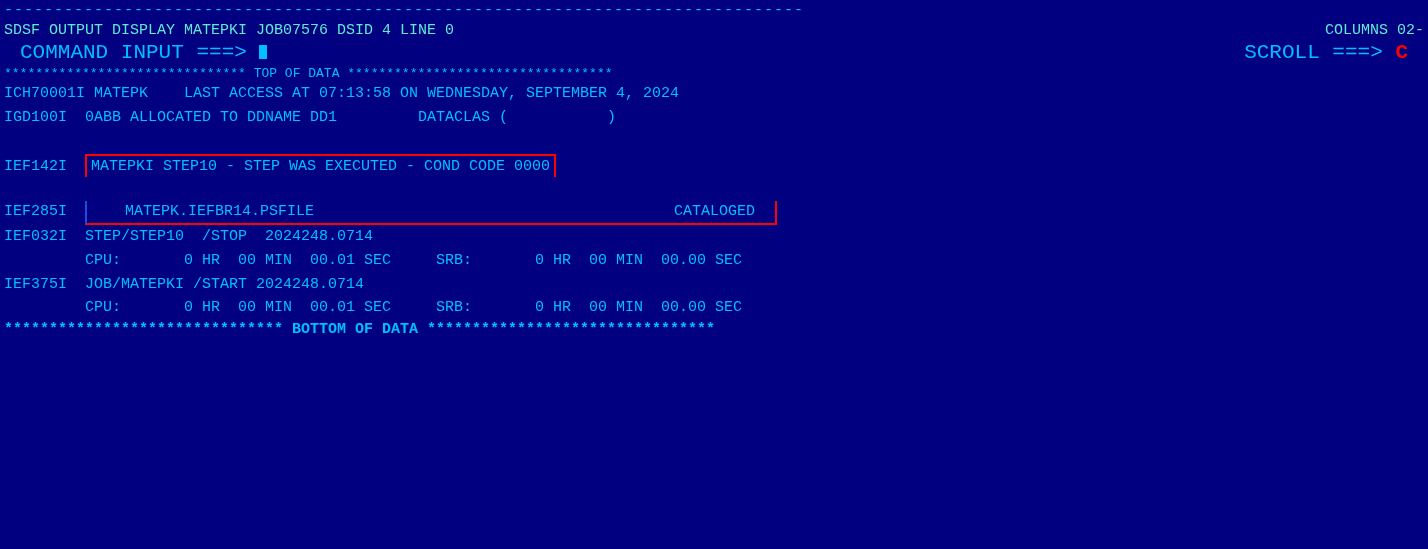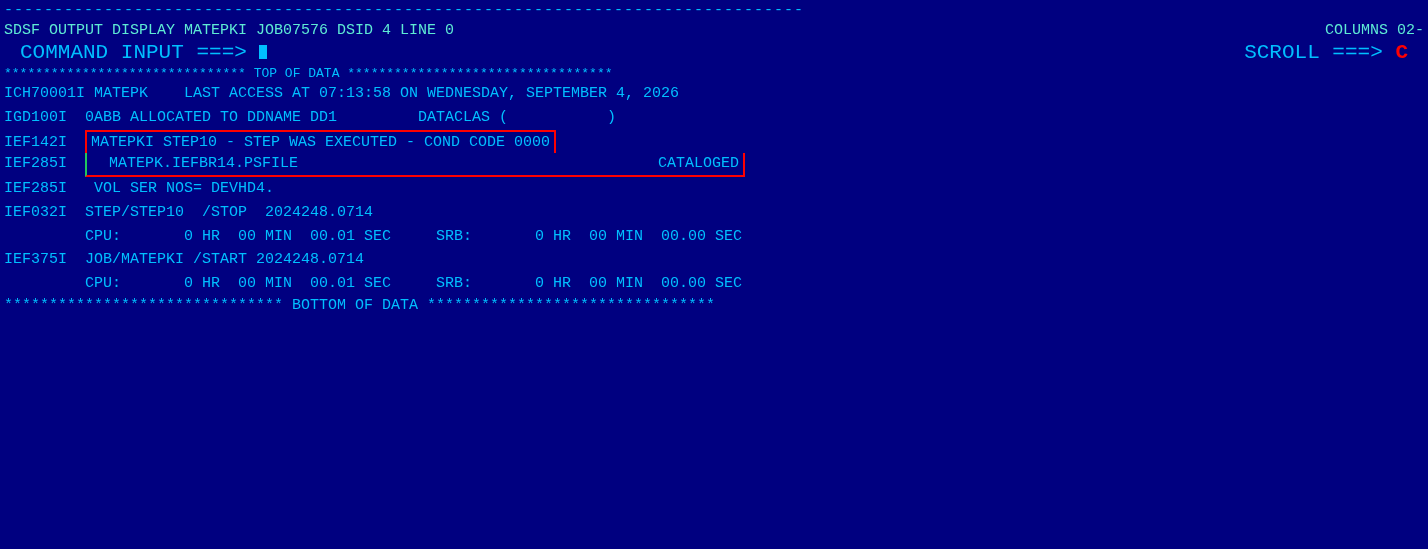--- a/index.html
+++ b/index.html
@@ -73,28 +73,30 @@
       width: 8px;
       height: 14px;
       background-color: #00BFFF;
       vertical-align: middle;
     }
 
     .bottom-border {
       color: #00BFFF;
       padding: 1px 4px;
       font-size: 15px;
+      font-weight: bold;
     }
 
     .line-with-highlight {
       padding: 0 4px;
       color: #00BFFF;
       font-size: 15px;
       white-space: pre;
       line-height: 1.45;
+      margin-top: 24px;
     }
   </style>
 </head>
 <body>
 
 <div class="terminal">
 
   <div class="top-border">--------------------------------------------------------------------------------</div>
 
   <div class="header-row">
@@ -108,30 +110,29 @@
       <span class="cursor"></span>
     </span>
     <span>
       <span>SCROLL ===&gt;</span>
       <span class="scroll-val">C</span>
     </span>
   </div>
 
   <div class="top-of-data">******************************* TOP OF DATA **********************************</div>
 
-  <div class="line">ICH70001I MATEPK    LAST ACCESS AT 07:13:58 ON WEDNESDAY, SEPTEMBER 4, 2026</div>
+  <div class="line">ICH70001I MATEPK    LAST ACCESS AT 07:13:58 ON WEDNESDAY, SEPTEMBER 4, 2024</div>
 
 
   <div class="line">IGD100I  0ABB ALLOCATED TO DDNAME DD1         DATACLAS (           )</div>
 
   <div class="line-with-highlight">IEF142I  <span style="display:inline-block; border-top: 2px solid #FF0000; border-left: 2px solid #FF0000; border-right: 2px solid #FF0000; padding: 0 4px;">MATEPKI STEP10 - STEP WAS EXECUTED - COND CODE 0000</span></div>
 
-  <div class="line-with-highlight">IEF285I  <span style="display:inline-block; border-bottom: 2px solid #FF0000; border-left: 2px solid #22c55e; border-right: 2px solid #FF0000; padding: 0 4px;">  MATEPK.IEFBR14.PSFILE                                        CATALOGED</span></div>
+  <div class="line-with-highlight">IEF285I  <span style="display:inline-block; border-bottom: 2px solid #FF0000; border-left: 2px solid #1d4ed8; border-right: 2px solid #FF0000; padding: 0 20px;">  MATEPK.IEFBR14.PSFILE                                        CATALOGED</span></div>
 
-  <div class="line">IEF285I   VOL SER NOS= DEVHD4.</div>
 
 
   <div class="line">IEF032I  STEP/STEP10  /STOP  2024248.0714</div>
 
   <div class="line">         CPU:       0 HR  00 MIN  00.01 SEC     SRB:       0 HR  00 MIN  00.00 SEC</div>
 
 
   <div class="line">IEF375I  JOB/MATEPKI /START 2024248.0714</div>
 
 

